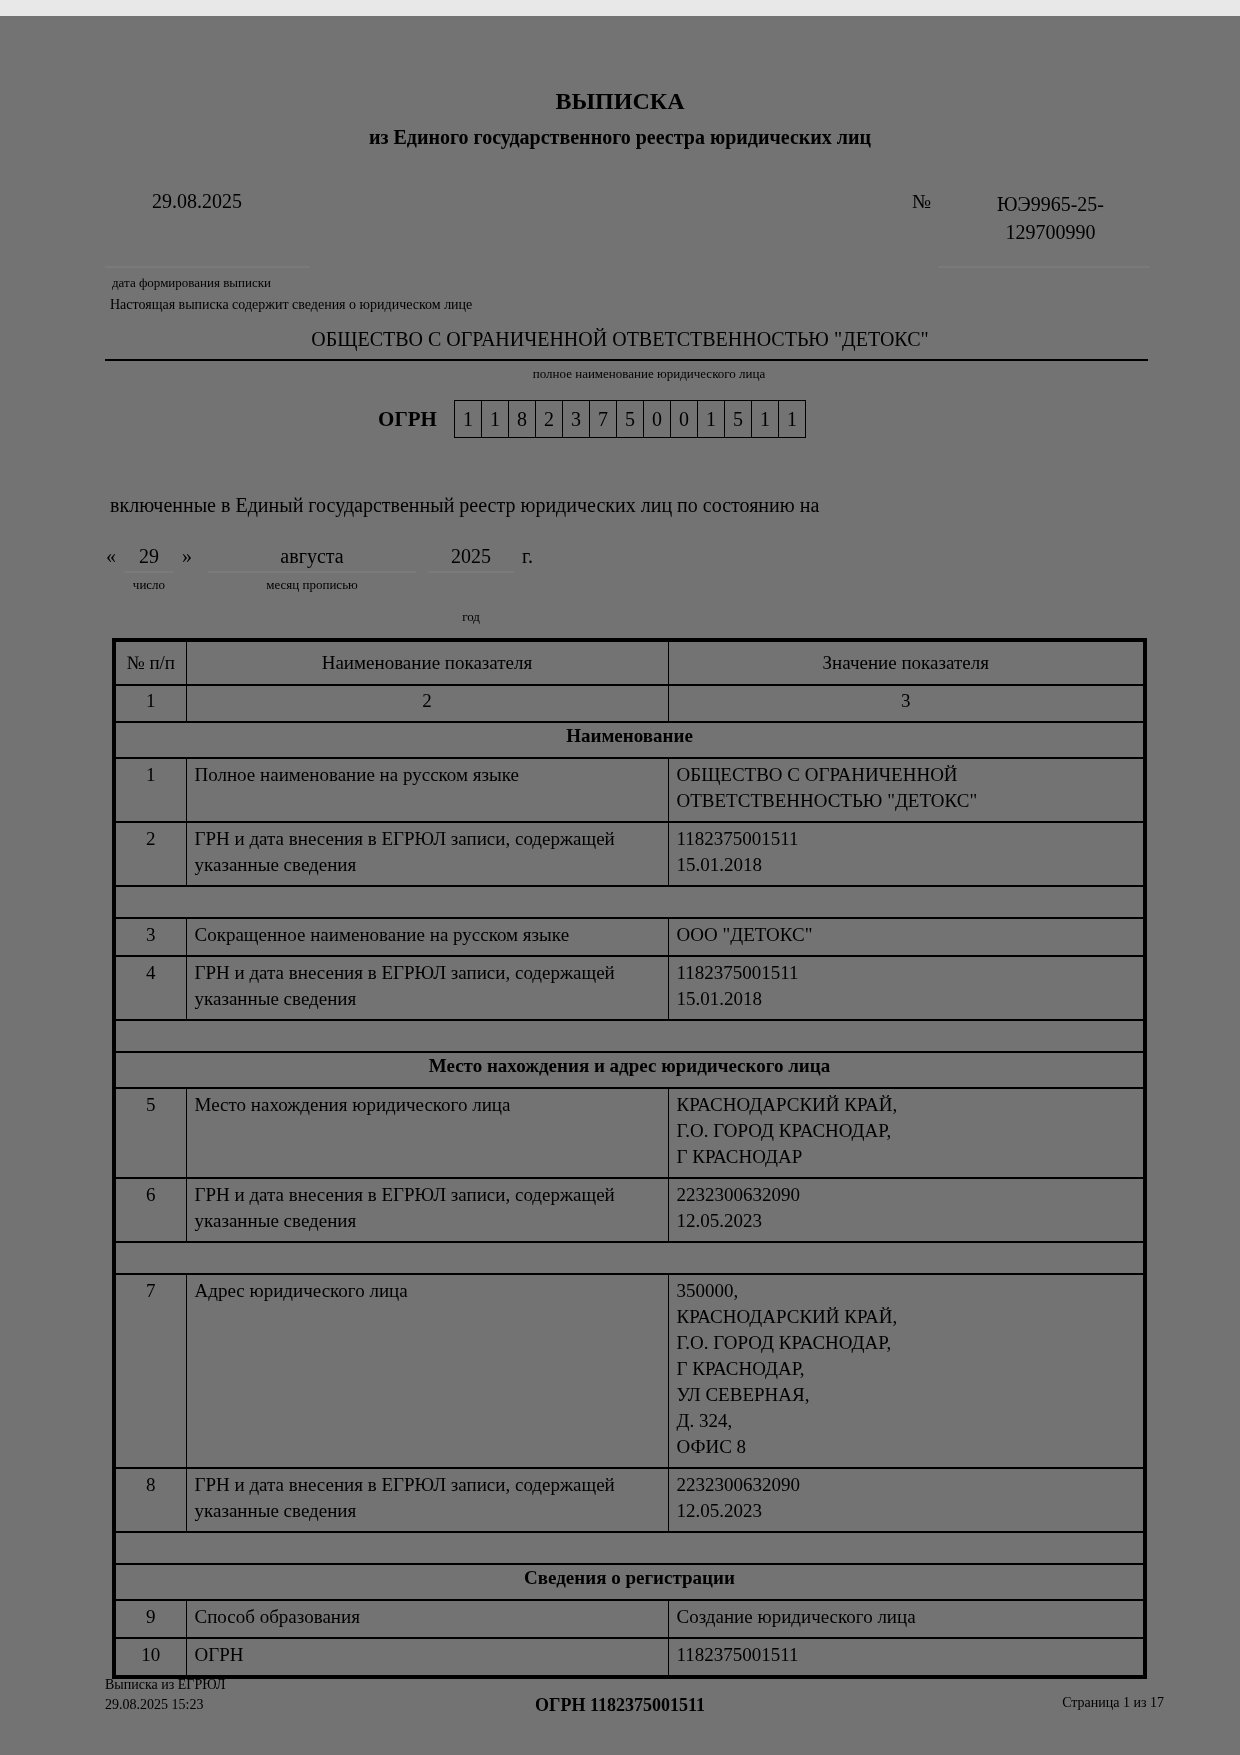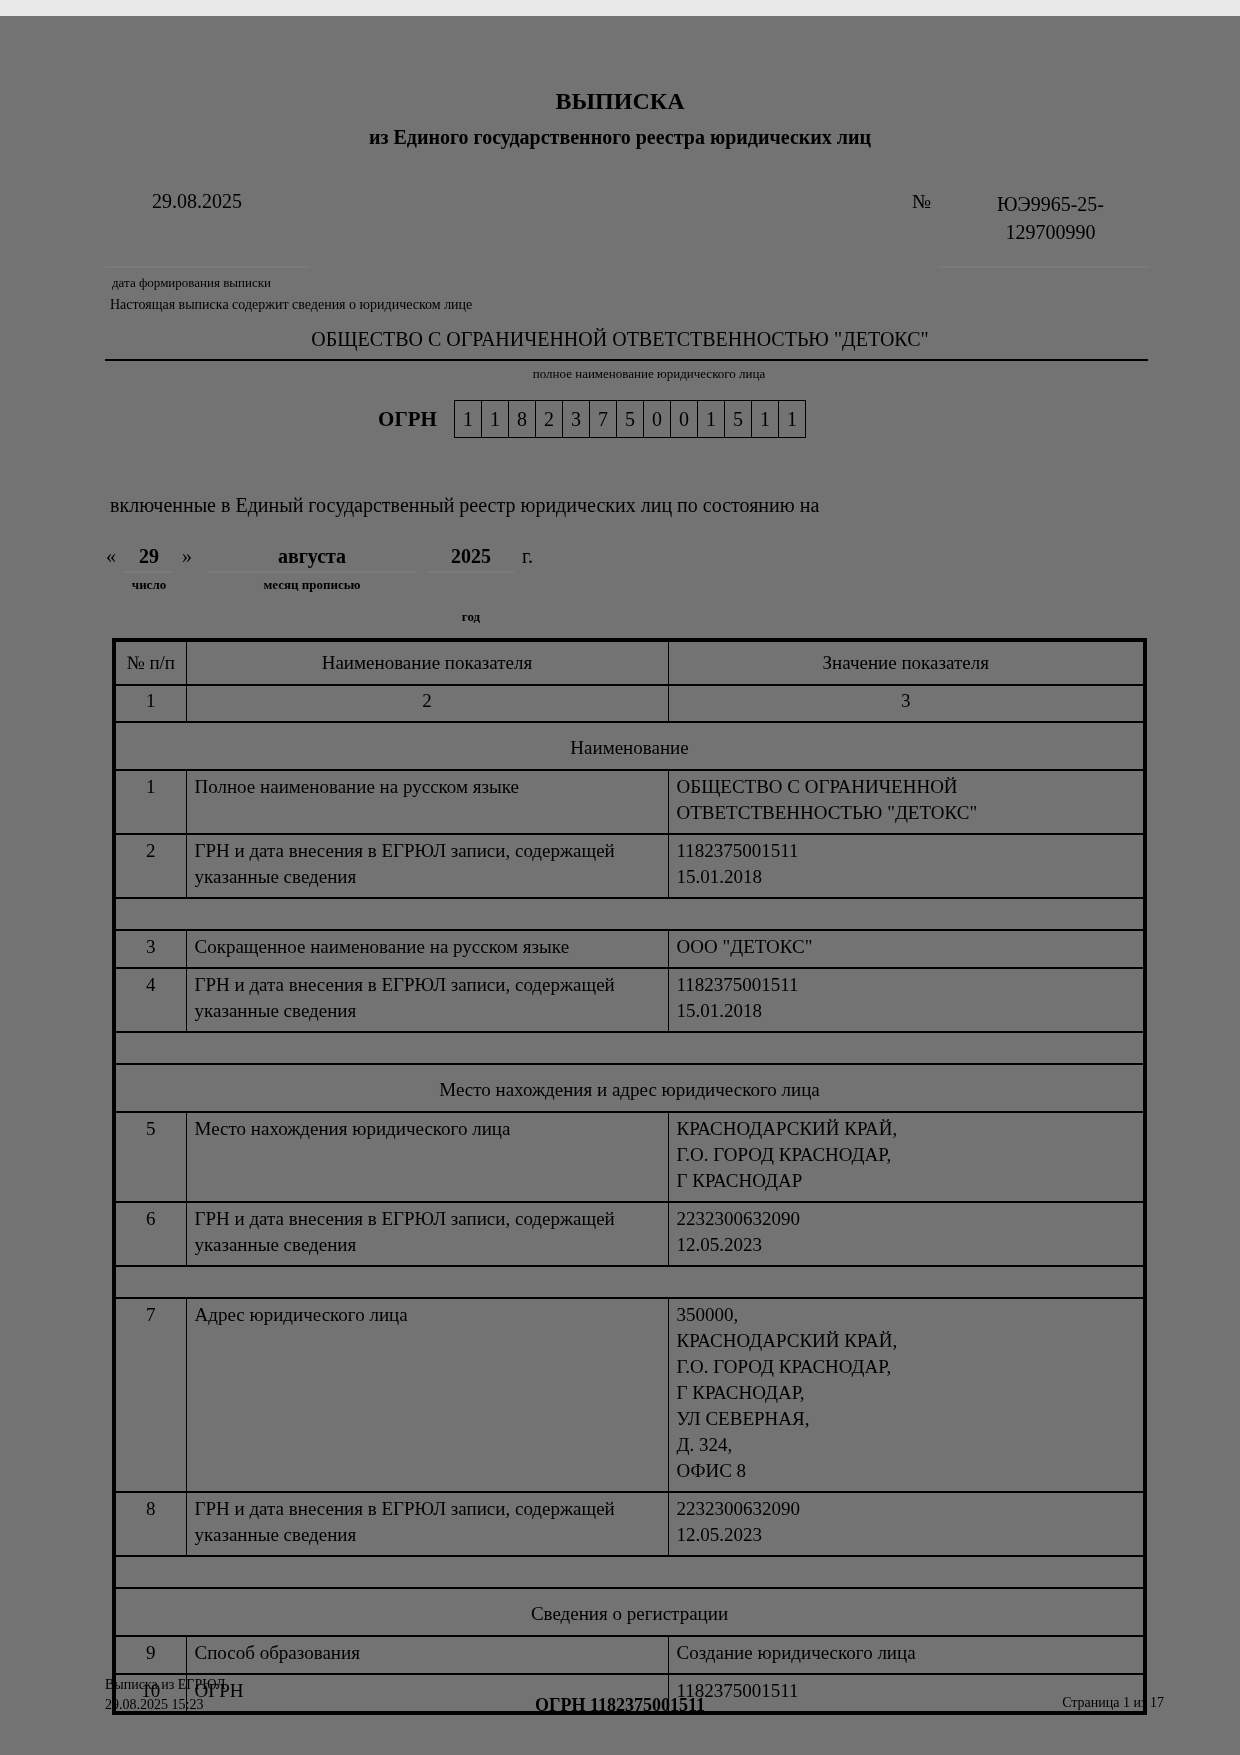--- a/index.html
+++ b/index.html
@@ -38,21 +38,21 @@
     width:26px; height:36px; margin-left:-1px;
     border:1px solid #000;
     display:flex; align-items:center; justify-content:center;
     font-size:20px;
   }
 
   #included { top:478px; left:110px; font-size:20px; }
 
   #asof { top:525px; left:98px; display:flex; align-items:flex-start; font-size:20px; }
   .asof-char { line-height:30px; padding:0 8px; }
-  .asof-seg { display:flex; flex-direction:column; align-items:center;font-weight:bold; }
+  .asof-seg { display:flex; flex-direction:column; align-items:center; }
   .asof-val { display:block; text-align:center; line-height:30px; border-bottom:2px solid #7a7a7a; }
   .asof-cap { font-size:13px; padding-top:4px; }
   #seg-day .asof-val   { width:50px; }
   #seg-month .asof-val { width:208px; }
   #seg-year .asof-val  { width:86px; }
   #seg-month { margin-left:8px; }
   #seg-year  { margin-left:12px;gap:32px; }
 
   #main-table { top:622px; left:112px; }
   table { border-collapse:collapse; width:1035px; table-layout:fixed; font-size:19px; border:4px solid #000000; }
@@ -61,21 +61,21 @@
     border-top-width:2px; border-bottom-width:2px;
     padding:3px 8px 7px;
     vertical-align:top;
     line-height:26px;
     font-weight:normal;
     overflow:hidden;
   }
   th.header-cell { text-align:center; padding:8px 4px; }
   td.index-cell  { text-align:center; padding:2px 4px 7px; }
   td.row-num     { text-align:center; }
-  td.section-cell{ text-align:center; font-weight:normal; padding:12px 8px 8px; }
+  td.section-cell{ text-align:center; font-weight:bold; padding:0 8px 8px; }
   td.spacer-cell { height:30px; padding:0; }
 
   #footer-left   { top:1659px; left:105px; font-size:14px; line-height:20px; }
   #footer-center { top:1679px; left:0; width:100%; text-align:center; font-size:18px;font-weight:bold; }
   #footer-right  { top:1679px; right:76px; font-size:14px; }
 </style>
 </head>
 <body>
 
 <div class="page">

